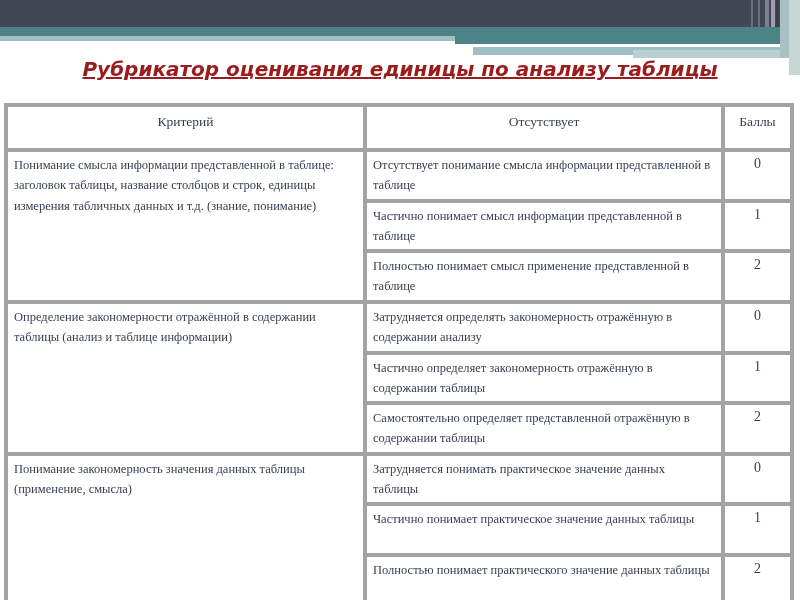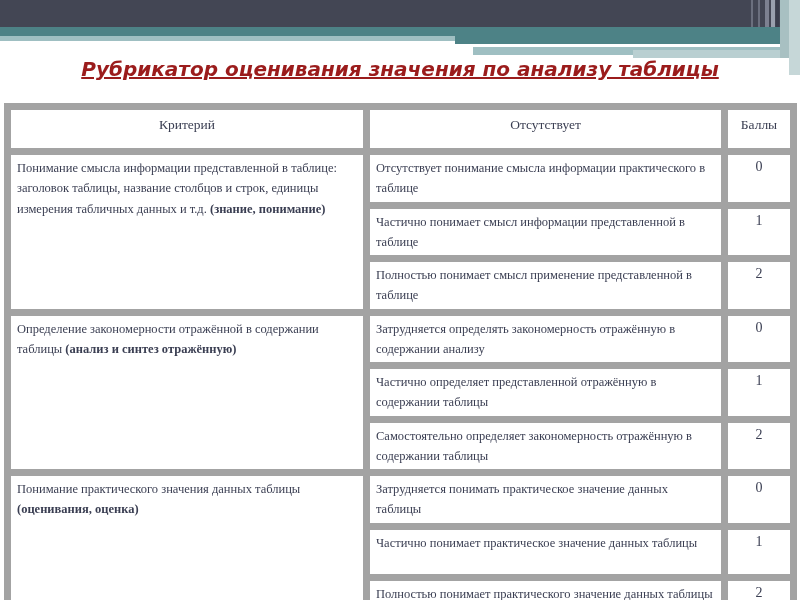--- a/index.html
+++ b/index.html
@@ -47,21 +47,21 @@
   
   table.rubric {
     position: absolute;
     left: 4px; top: 103px;
     width: 786px;
     border-collapse: collapse;
     table-layout: fixed;
     color: #3a3e52;
   }
   table.rubric td, table.rubric th {
-    border: 7px solid #a3a3a3;
+    border: 4px solid #a3a3a3;
     vertical-align: top;
     font-weight: normal;
     overflow: hidden;
   }
   col.c1 { width: 359px; }
   col.c2 { width: 358px; }
   col.c3 { width: 69px; }
   th.hdr {
     text-align: center;
     padding: 7px 4px 2px 4px;
@@ -71,21 +71,21 @@
     padding: 3px 8px 3px 6px;
     font-size: 12.5px;
     line-height: 1.62;
     text-align: left;
   }
   td.score {
     text-align: center;
     padding-top: 4px;
     font-size: 14px;
   }
-  .bold { font-weight: bold; }
+  .bold { font-weight: normal; }
 </style>
 </head>
 <body>
 
 <div class="slide">
 
   <div class="deco bar-dark"></div>
   <div class="deco band-teal"></div>
   <div class="deco band-light"></div>
   <div class="deco right-teal"></div>
@@ -93,66 +93,66 @@
   <div class="deco light-block"></div>
   <div class="deco light-block2"></div>
   <div class="deco stripe s1"></div>
   <div class="deco stripe s2"></div>
   <div class="deco stripe s3"></div>
   <div class="deco stripe s4"></div>
   <div class="deco stripe s5"></div>
   <div class="deco tall1"></div>
   <div class="deco tall2"></div>
 
-  <div class="title">Рубрикатор оценивания значения по анализу таблицы</div>
+  <div class="title">Рубрикатор оценивания единицы по анализу таблицы</div>
 
   <table class="rubric">
     <colgroup>
         <col class="c1">
         <col class="c2">
         <col class="c3">
       </colgroup>
 
     <tbody>
         <tr style="height:45px">
       <th class="hdr">Критерий</th>
       <th class="hdr">Отсутствует</th>
       <th class="hdr">Баллы</th>
     </tr>
 
     <tr style="height:45px">
       <td class="crit" rowspan="3"><span>Понимание смысла информации представленной в таблице: заголовок таблицы, название столбцов и строк, единицы измерения табличных данных и т.д. </span><span class="bold">(знание, понимание)</span></td>
-      <td class="ind">Отсутствует понимание смысла информации практического в таблице</td>
+      <td class="ind">Отсутствует понимание смысла информации представленной в таблице</td>
       <td class="score">0</td>
     </tr>
     <tr style="height:48px">
       <td class="ind">Частично понимает смысл информации представленной в таблице</td>
       <td class="score">1</td>
     </tr>
     <tr style="height:41px">
       <td class="ind">Полностью понимает смысл применение представленной в таблице</td>
       <td class="score">2</td>
     </tr>
 
     <tr style="height:51px">
-      <td class="crit" rowspan="3"><span>Определение закономерности отражённой в содержании таблицы </span><span class="bold">(анализ и синтез отражённую)</span></td>
+      <td class="crit" rowspan="3"><span>Определение закономерности отражённой в содержании таблицы </span><span class="bold">(анализ и таблице информации)</span></td>
       <td class="ind">Затрудняется определять закономерность отражённую в содержании анализу</td>
       <td class="score">0</td>
     </tr>
     <tr style="height:36px">
-      <td class="ind">Частично определяет представленной отражённую в содержании таблицы</td>
+      <td class="ind">Частично определяет закономерность отражённую в содержании таблицы</td>
       <td class="score">1</td>
     </tr>
     <tr style="height:36px">
-      <td class="ind">Самостоятельно определяет закономерность отражённую в содержании таблицы</td>
+      <td class="ind">Самостоятельно определяет представленной отражённую в содержании таблицы</td>
       <td class="score">2</td>
     </tr>
 
     <tr style="height:50px">
-      <td class="crit" rowspan="3"><span>Понимание практического значения данных таблицы </span><span class="bold">(оценивания, оценка)</span></td>
+      <td class="crit" rowspan="3"><span>Понимание закономерность значения данных таблицы </span><span class="bold">(применение, смысла)</span></td>
       <td class="ind">Затрудняется понимать практическое значение данных таблицы</td>
       <td class="score">0</td>
     </tr>
     <tr style="height:51px">
       <td class="ind">Частично понимает практическое значение данных таблицы</td>
       <td class="score">1</td>
     </tr>
     <tr style="height:62px">
       <td class="ind">Полностью понимает практического значение данных таблицы</td>
       <td class="score">2</td>

